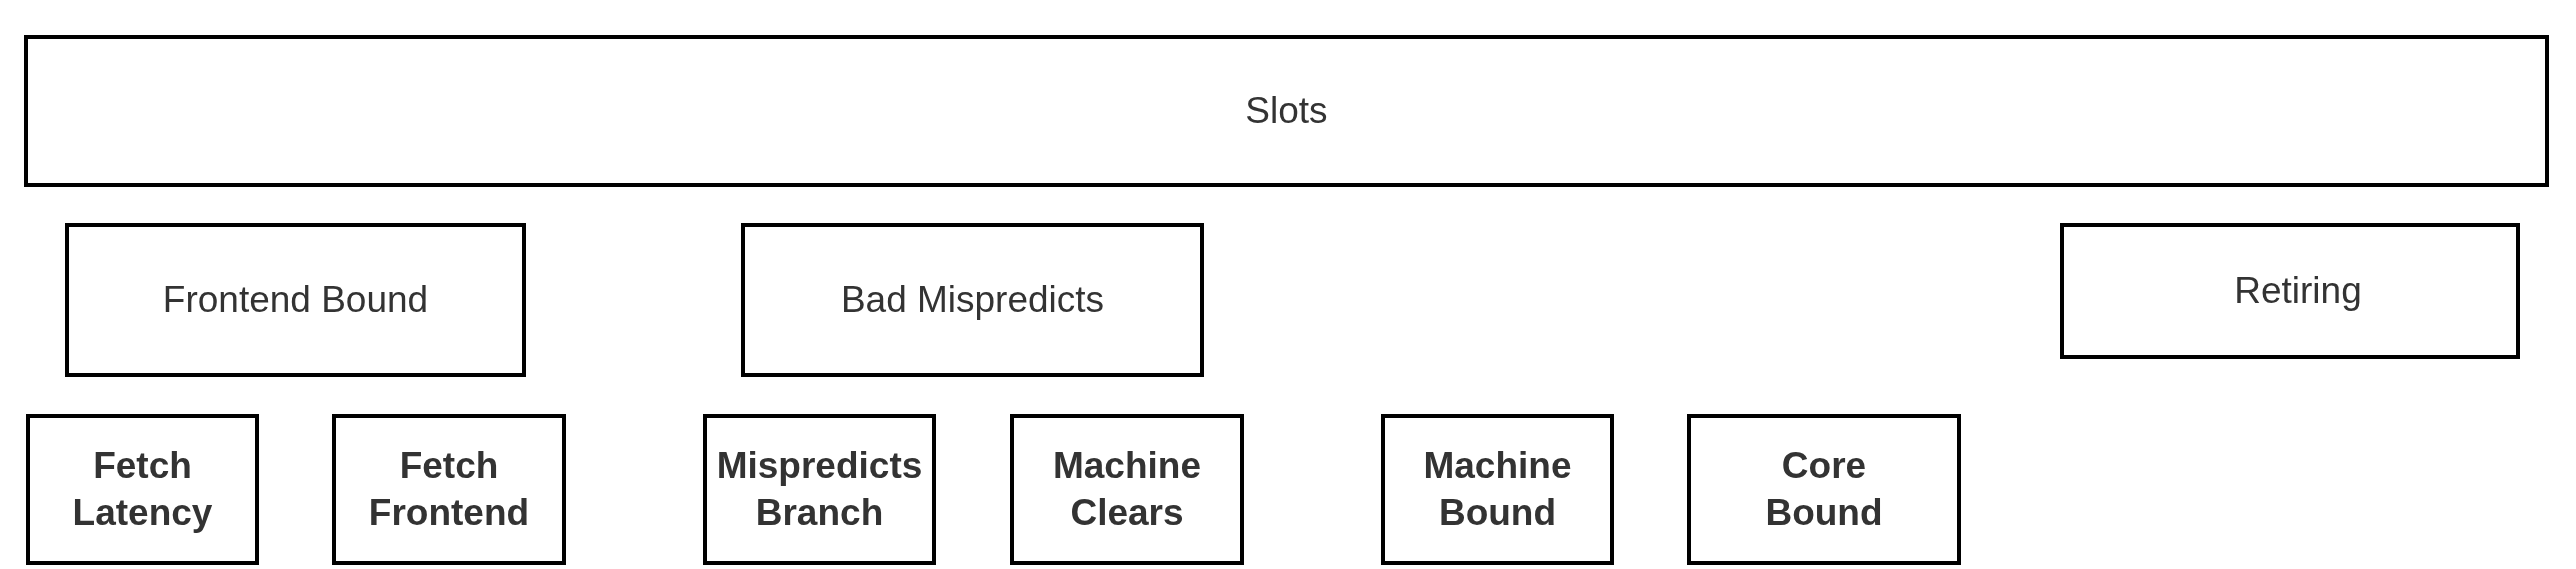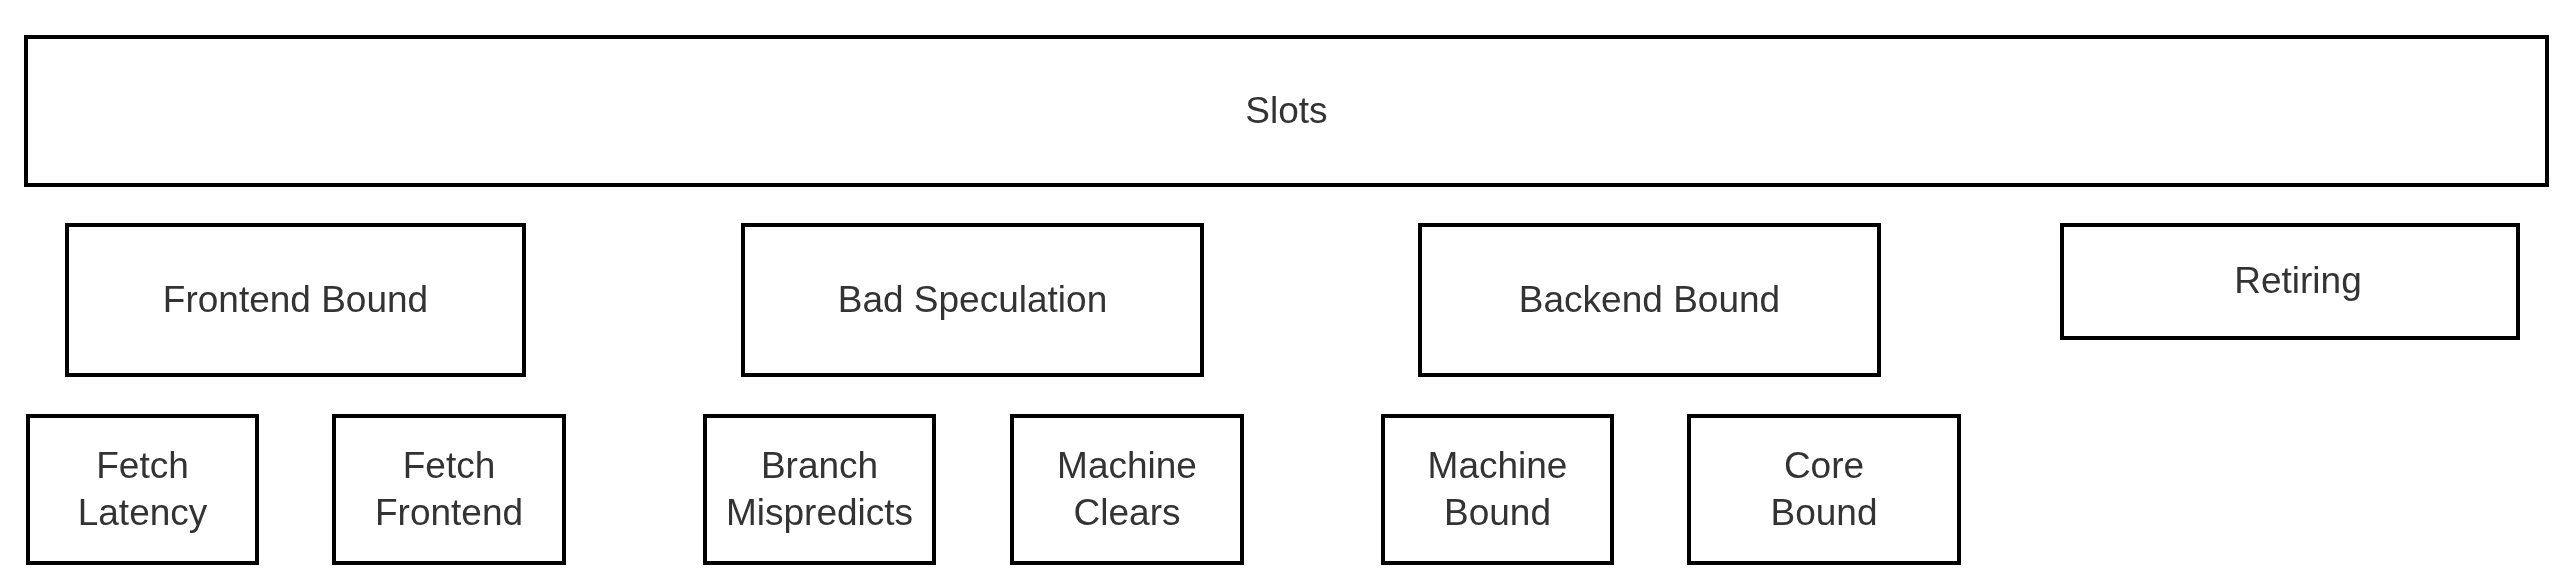--- a/index.html
+++ b/index.html
@@ -26,30 +26,30 @@
     display: flex;
     align-items: center;
     justify-content: center;
     text-align: center;
     color: #333333;
     font-size: 37px;
     line-height: 1.25;
     margin-top: 18px;
   }
   .box .label { display: block; }
-  .box .line { display: block; }
+  .box .line { display: block; font-weight: bold; }
 
   
   .n-root { left: 24px;   top: 17px;  width: 2525px; height: 152px; }
 
   
   .n-l2-0 { left: 65px;   top: 205px; width: 461px;  height: 154px; }
   .n-l2-1 { left: 741px;  top: 205px; width: 463px;  height: 154px; }
   .n-l2-2 { left: 1418px; top: 205px; width: 463px;  height: 154px; }
-  .n-l2-3 { left: 2060px; top: 205px; width: 460px;  height: 117px; padding-left: 16px; }
+  .n-l2-3 { left: 2060px; top: 205px; width: 460px;  height: 136px; padding-left: 16px; }
 
   
   .n-l3-0 { left: 26px;   top: 396px; width: 233px;  height: 151px; }
   .n-l3-1 { left: 332px;  top: 396px; width: 234px;  height: 151px; }
   .n-l3-2 { left: 703px;  top: 396px; width: 233px;  height: 151px; }
   .n-l3-3 { left: 1010px; top: 396px; width: 234px;  height: 151px; }
   .n-l3-4 { left: 1381px; top: 396px; width: 233px;  height: 151px; }
   .n-l3-5 { left: 1687px; top: 396px; width: 274px;  height: 151px; }
 </style>
 </head>
@@ -58,45 +58,42 @@
 <div class="diagram">
 
   <div class="box n-root">
     <span class="label">Slots</span>
   </div>
 
   <div class="box n-l2-0">
     <span class="label">Frontend Bound</span>
   </div>
   <div class="box n-l2-1">
-    <span class="label">Bad Speculation</span>
-  </div>
-  <div class="box n-l2-2">
-    <span class="label">Backend Bound</span>
+    <span class="label">Bad Mispredicts</span>
   </div>
   <div class="box n-l2-3">
     <span class="label">Retiring</span>
   </div>
 
   <div class="box n-l3-0">
     <span class="label">
       <span class="line">Fetch</span>
       <span class="line">Latency</span>
     </span>
   </div>
   <div class="box n-l3-1">
     <span class="label">
       <span class="line">Fetch</span>
       <span class="line">Frontend</span>
     </span>
   </div>
   <div class="box n-l3-2">
     <span class="label">
+      <span class="line">Mispredicts</span>
       <span class="line">Branch</span>
-      <span class="line">Mispredicts</span>
     </span>
   </div>
   <div class="box n-l3-3">
     <span class="label">
       <span class="line">Machine</span>
       <span class="line">Clears</span>
     </span>
   </div>
   <div class="box n-l3-4">
     <span class="label">

